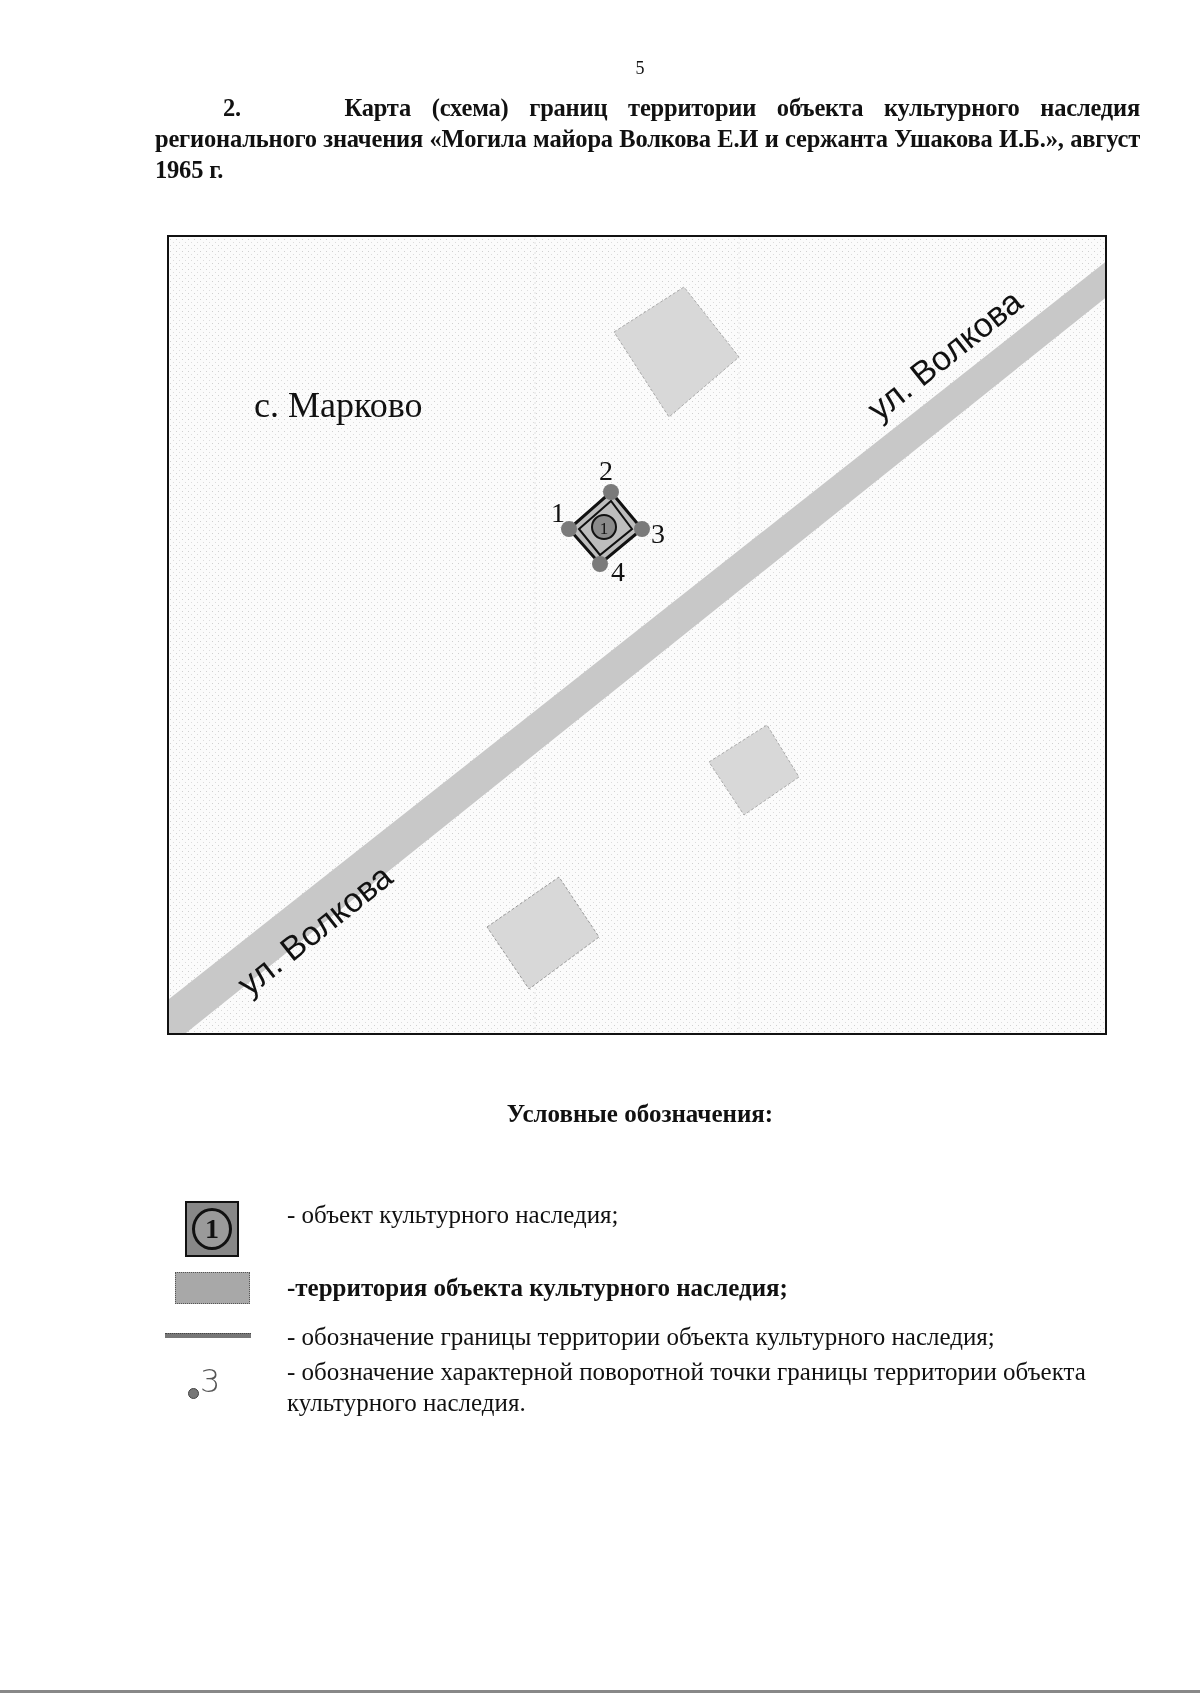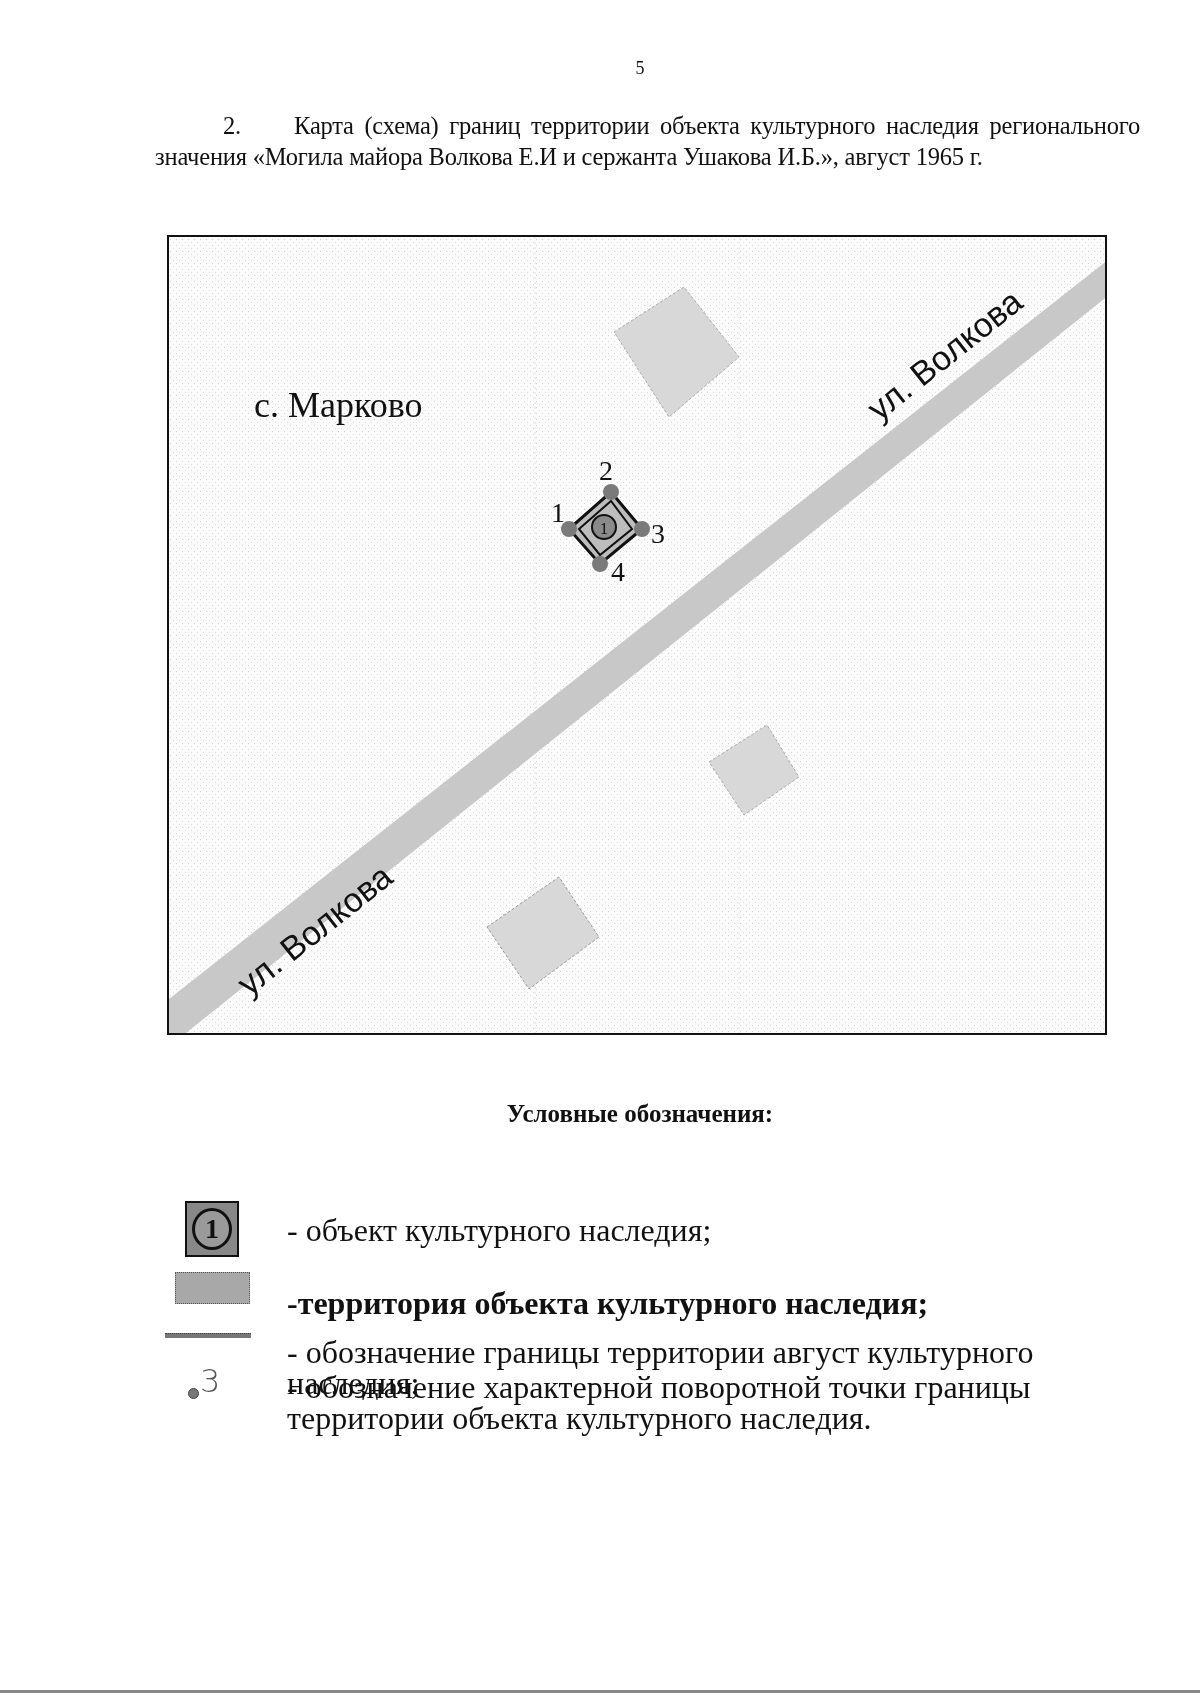--- a/index.html
+++ b/index.html
@@ -1,28 +1,28 @@
 <!DOCTYPE html>
 <html><head>
 <meta charset="utf-8">
 <style>
   html, body { margin: 0; padding: 0; background: #ffffff; }
   body { width: 1200px; height: 1698px; position: relative; overflow: hidden;
          font-family: "Liberation Serif", "DejaVu Serif", serif; color: #111; }
   .page-number { position: absolute; top: 58px; left: 0; width: 1280px; text-align: center;
                  font-size: 18px; }
-  .intro { position: absolute; top: 110px; left: 155px; width: 985px; font-size: 24.5px;
-           line-height: 31px; text-align: justify; text-indent: 68px; letter-spacing: -0.2px; }
+  .intro { position: absolute; top: 92px; left: 155px; width: 985px; font-size: 24.5px;
+           line-height: 31px; text-align: justify; text-indent: 68px; letter-spacing: -0.2px; font-weight: bold; }
   .map-frame { position: absolute; left: 167px; top: 235px; width: 940px; height: 800px;
                border: 2px solid #111; box-sizing: border-box; overflow: hidden;
                background: #fbfbfb; }
   .map-frame svg { position: absolute; left: 0; top: 0; }
   .legend-title { position: absolute; top: 1100px; left: 0; width: 1280px; text-align: center;
                   font-size: 25px; font-weight: bold; }
-  .legend-row { position: absolute; left: 287px; font-size: 32px; line-height: 31px; width: 850px; margin-top: 16px; }
+  .legend-row { position: absolute; left: 287px; font-size: 25px; line-height: 31px; width: 850px; }
   .legend-icon { position: absolute; }
   .icon-monument { left: 185px; top: 1201px; width: 54px; height: 56px; background: #888;
                    border: 2px solid #111; box-sizing: border-box; }
   .icon-monument .ring { position: absolute; left: 5px; top: 5px; width: 40px; height: 42px;
                          border: 3px solid #111; border-radius: 50%; box-sizing: border-box;
                          background: #9a9a9a; display: flex; align-items: center; justify-content: center;
                          font-size: 28px; font-weight: bold; }
   .icon-territory { left: 175px; top: 1272px; width: 75px; height: 32px; background: #a8a8a8;
                     border: 1px dotted #555; box-sizing: border-box; }
   .icon-boundary { left: 165px; top: 1333px; width: 86px; height: 4px; background: #777;
@@ -89,21 +89,21 @@
 
 <div class="legend-icon icon-monument">
   <div class="ring">1</div>
 </div>
 <div class="legend-row" style="top:1199px;">- объект культурного наследия;</div>
 
 <div class="legend-icon icon-territory"></div>
 <div class="legend-row" style="top:1272px;font-weight:bold;">-территория объекта культурного наследия;</div>
 
 <div class="legend-icon icon-boundary"></div>
-<div class="legend-row" style="top:1321px;">- обозначение границы территории август культурного наследия;</div>
+<div class="legend-row" style="top:1321px;">- обозначение границы территории объекта культурного наследия;</div>
 
 <div class="legend-icon icon-point">
   <span class="dot"></span>
   <span class="num">3</span>
 </div>
 <div class="legend-row" style="top:1356px;">- обозначение характерной поворотной точки границы территории объекта культурного наследия.</div>
 
 <div class="scan-edge"></div>
 
 </body></html>

